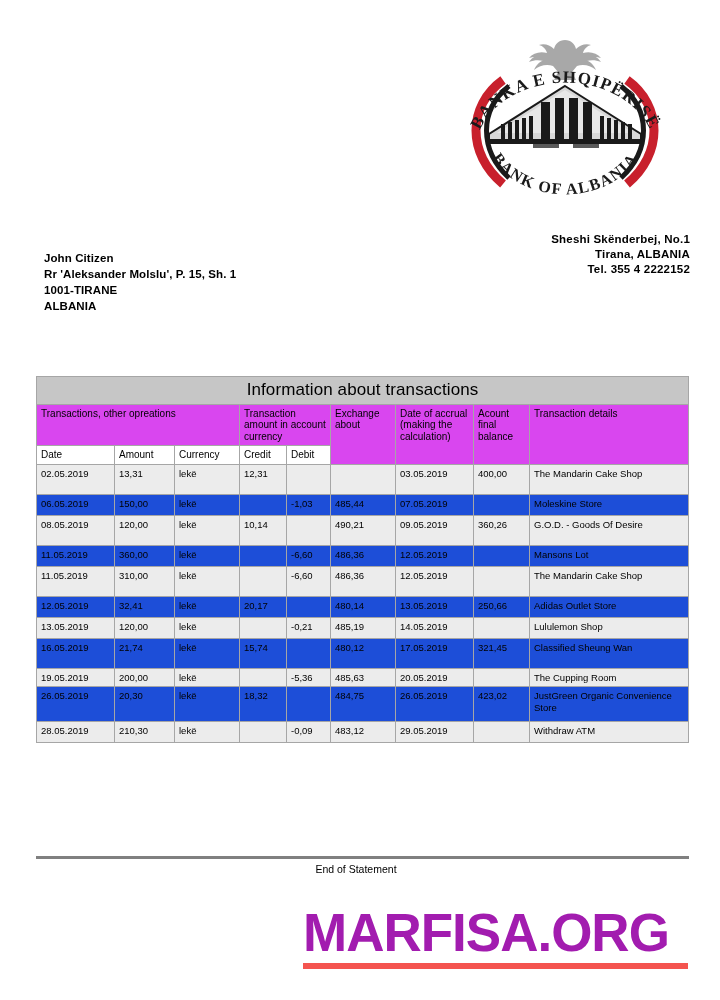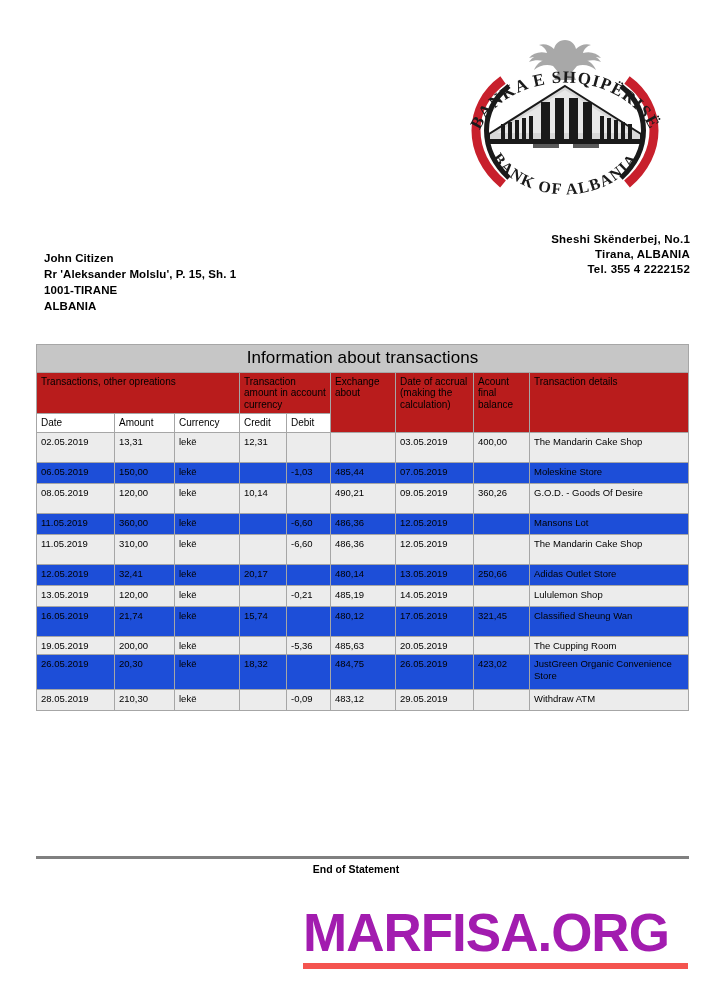--- a/index.html
+++ b/index.html
@@ -47,21 +47,21 @@
     font-size: 11.5px;
     font-weight: bold;
     line-height: 16px;
     letter-spacing: 0.1px;
   }
 
   
   #statement-table {
     position: absolute;
     left: 36px;
-    top: 344px;
+    top: 376px;
     width: 653px;
     border-collapse: collapse;
     table-layout: fixed;
     font-size: 9.5px;
     padding-left: 11px;
   }
   #statement-table td, #statement-table th {
     border: 1px solid #a6a6a6;
     padding: 3px 4px;
     vertical-align: top;
@@ -70,21 +70,21 @@
     line-height: 11.5px;
   }
   .title-cell {
     background: #c6c6c6;
     text-align: center !important;
     font-size: 17px;
     font-weight: bold;
     padding: 7px 4px 8px 4px !important;
     letter-spacing: 0.1px;
   }
-  .hdr { background: #b91c1c; font-size: 10px; }
+  .hdr { background: #d946ef; font-size: 10px; }
   .hdr-sub { background: #ffffff; font-size: 10px; font-weight: bold; margin-top: 36px; }
   .grp-label { font-weight: bold; }
 
   tr.row-alt td { background: #ececec; margin-top: 8px; }
   tr.row-norm td { background: #1d4ed8; }
 
   td.v-date { font-weight: bold; white-space: nowrap; }
   td.v-num  { }
 
   
@@ -96,21 +96,21 @@
     height: 3px;
     background: #808080;
   }
   #footer-text {
     position: absolute;
     left: 0;
     top: 863px;
     width: 712px;
     text-align: center;
     font-size: 10.5px;
-    font-weight: bold;
+    font-weight: normal;
   }
 
   
   #watermark {
     position: absolute;
     left: 303px;
     top: 905px;
     width: 395px;
   }
   #watermark-text {

